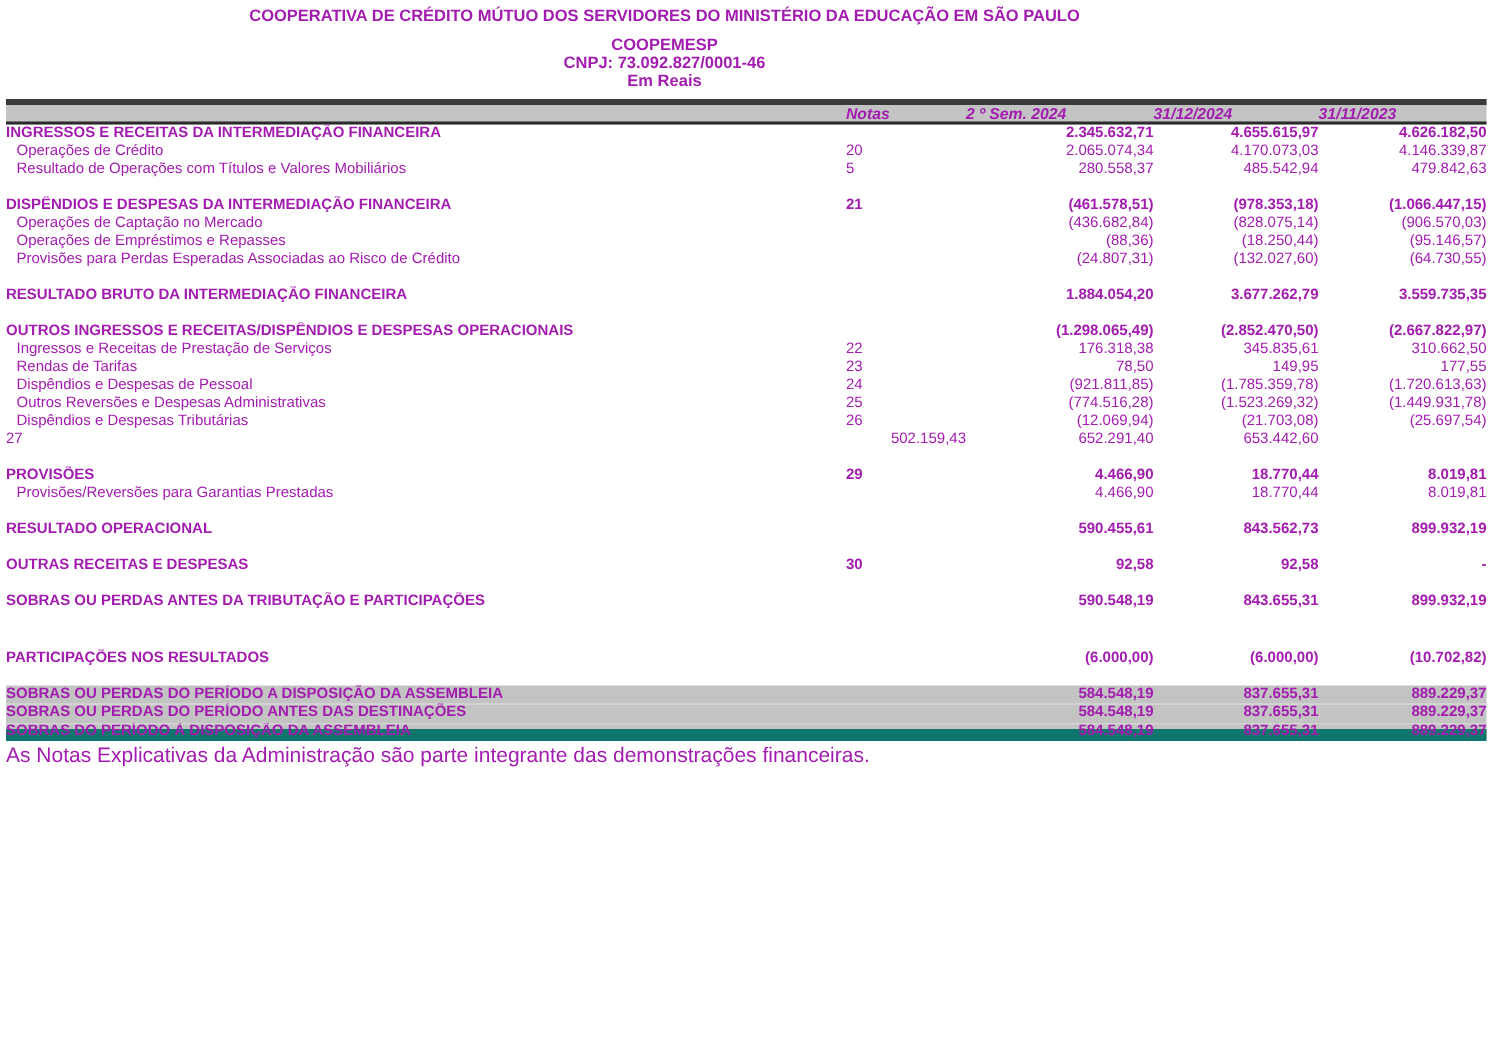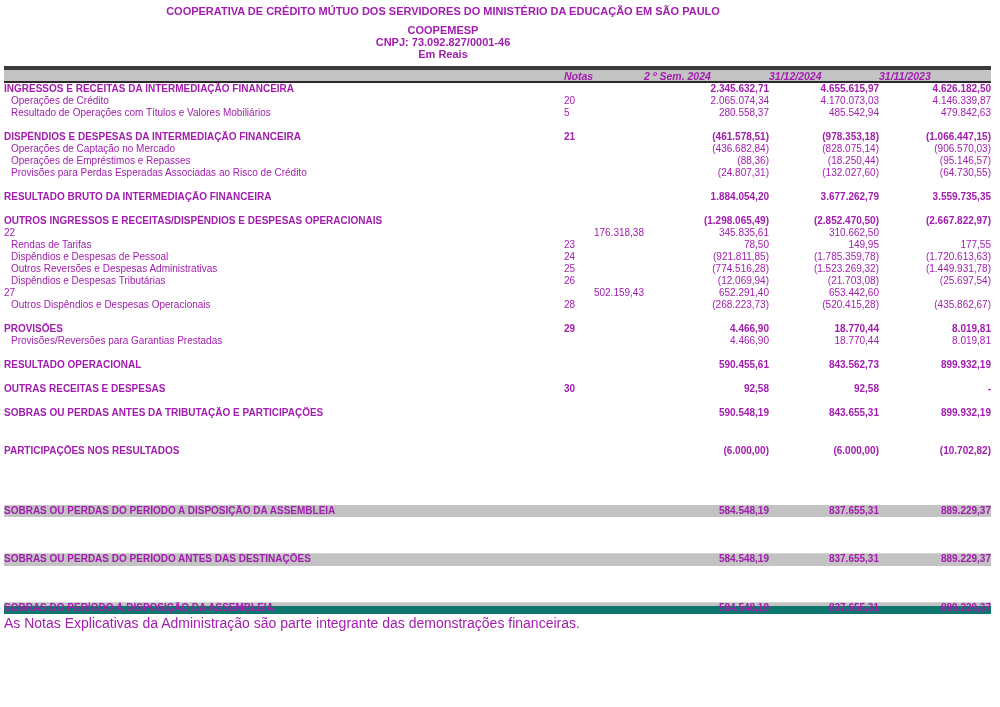--- a/index.html
+++ b/index.html
@@ -45,21 +45,21 @@
     font-size:10px;
     line-height:12px;
     height:12px;
     white-space:nowrap;
   }
   .cell-label { text-align:left; overflow:hidden; }
   .cell-note  { }
   .cell-val   { text-align:right; }
   .row.section { font-weight:bold; }
   .row.item .cell-label { padding-left:7px; }
-  .row.total { background:#c3c3c3; font-weight:bold; height:12.4px; line-height:12.4px;margin-top:36px; }
+  .row.total { background:#c3c3c3; font-weight:bold; height:12.4px; line-height:12.4px; }
   .row.total + .row.total { box-shadow: inset 0 1px 0 #d4d4d4; }
   .table-body .row.total:last-child { border-bottom:8px solid #0f766e; }
   .spacer { height:12px; }
   .spacer.double { height:26px; }
   .footer-note {
     margin-left:4px;
     margin-top:3px;
     font-size:14px;
     line-height:12px;
   }
@@ -145,20 +145,21 @@
         </div>
         <div class="spacer"></div>
         <div class="row section">
           <div class="cell-label">OUTROS INGRESSOS E RECEITAS/DISPÊNDIOS E DESPESAS OPERACIONAIS</div>
           <div class="cell-note"></div>
           <div class="cell-val">(1.298.065,49)</div>
           <div class="cell-val">(2.852.470,50)</div>
           <div class="cell-val">(2.667.822,97)</div>
         </div>
         <div class="row item">
+          <div class="cell-label">Ingressos e Receitas de Prestação de Serviços</div>
           <div class="cell-note">22</div>
           <div class="cell-val">176.318,38</div>
           <div class="cell-val">345.835,61</div>
           <div class="cell-val">310.662,50</div>
         </div>
         <div class="row item">
           <div class="cell-label">Rendas de Tarifas</div>
           <div class="cell-note">23</div>
           <div class="cell-val">78,50</div>
           <div class="cell-val">149,95</div>
@@ -184,27 +185,20 @@
           <div class="cell-val">(12.069,94)</div>
           <div class="cell-val">(21.703,08)</div>
           <div class="cell-val">(25.697,54)</div>
         </div>
         <div class="row item">
           <div class="cell-note">27</div>
           <div class="cell-val">502.159,43</div>
           <div class="cell-val">652.291,40</div>
           <div class="cell-val">653.442,60</div>
         </div>
-        <div class="row item">
-          <div class="cell-label">Outros Dispêndios e Despesas Operacionais</div>
-          <div class="cell-note">28</div>
-          <div class="cell-val">(268.223,73)</div>
-          <div class="cell-val">(520.415,28)</div>
-          <div class="cell-val">(435.862,67)</div>
-        </div>
         <div class="spacer"></div>
         <div class="row section">
           <div class="cell-label">PROVISÕES</div>
           <div class="cell-note">29</div>
           <div class="cell-val">4.466,90</div>
           <div class="cell-val">18.770,44</div>
           <div class="cell-val">8.019,81</div>
         </div>
         <div class="row item">
           <div class="cell-label">Provisões/Reversões para Garantias Prestadas</div>

